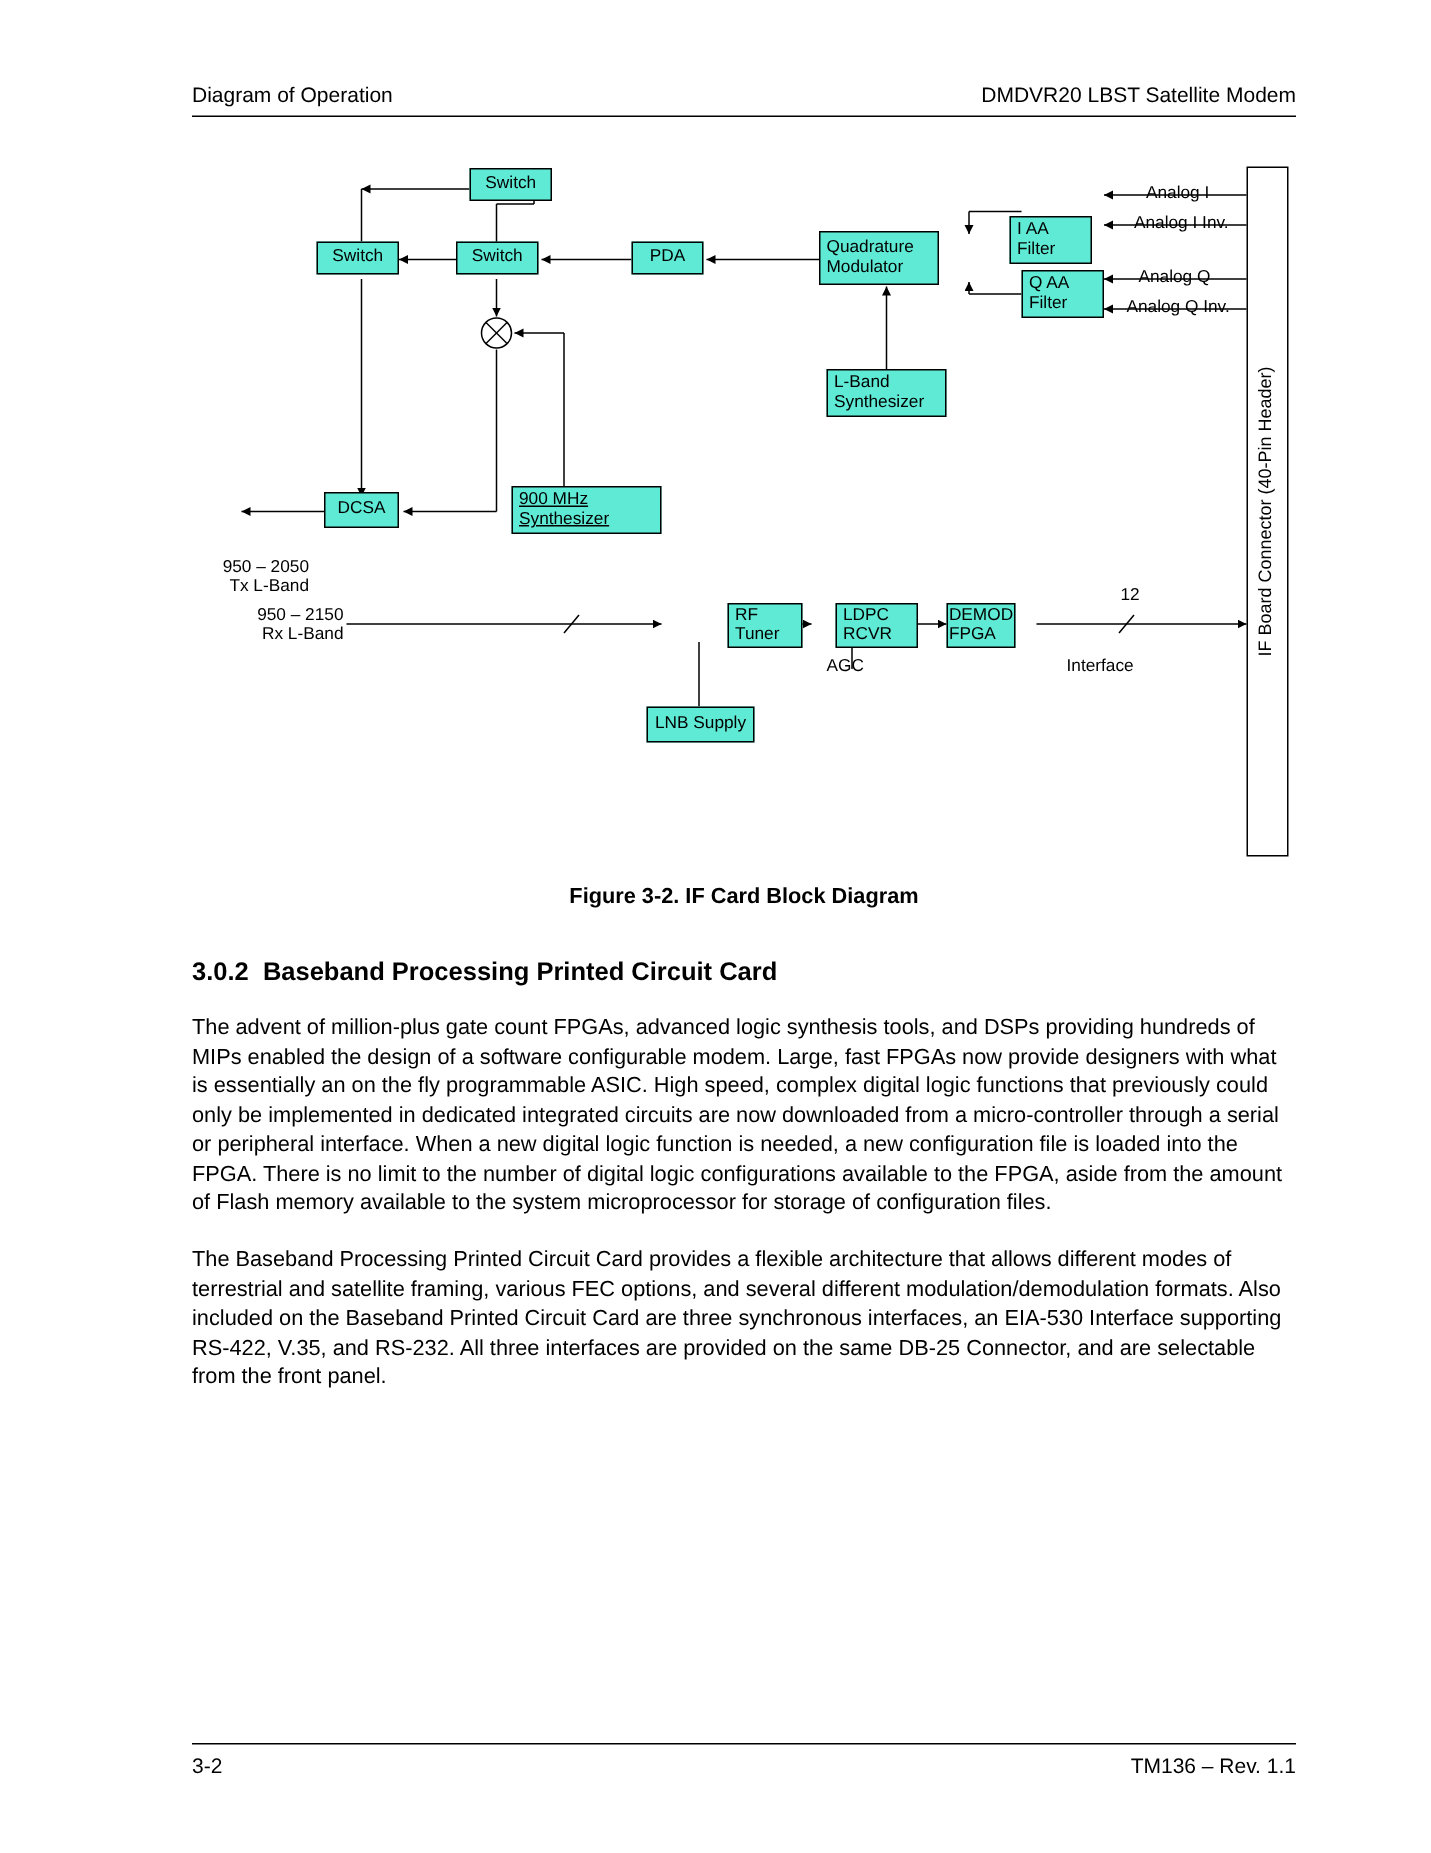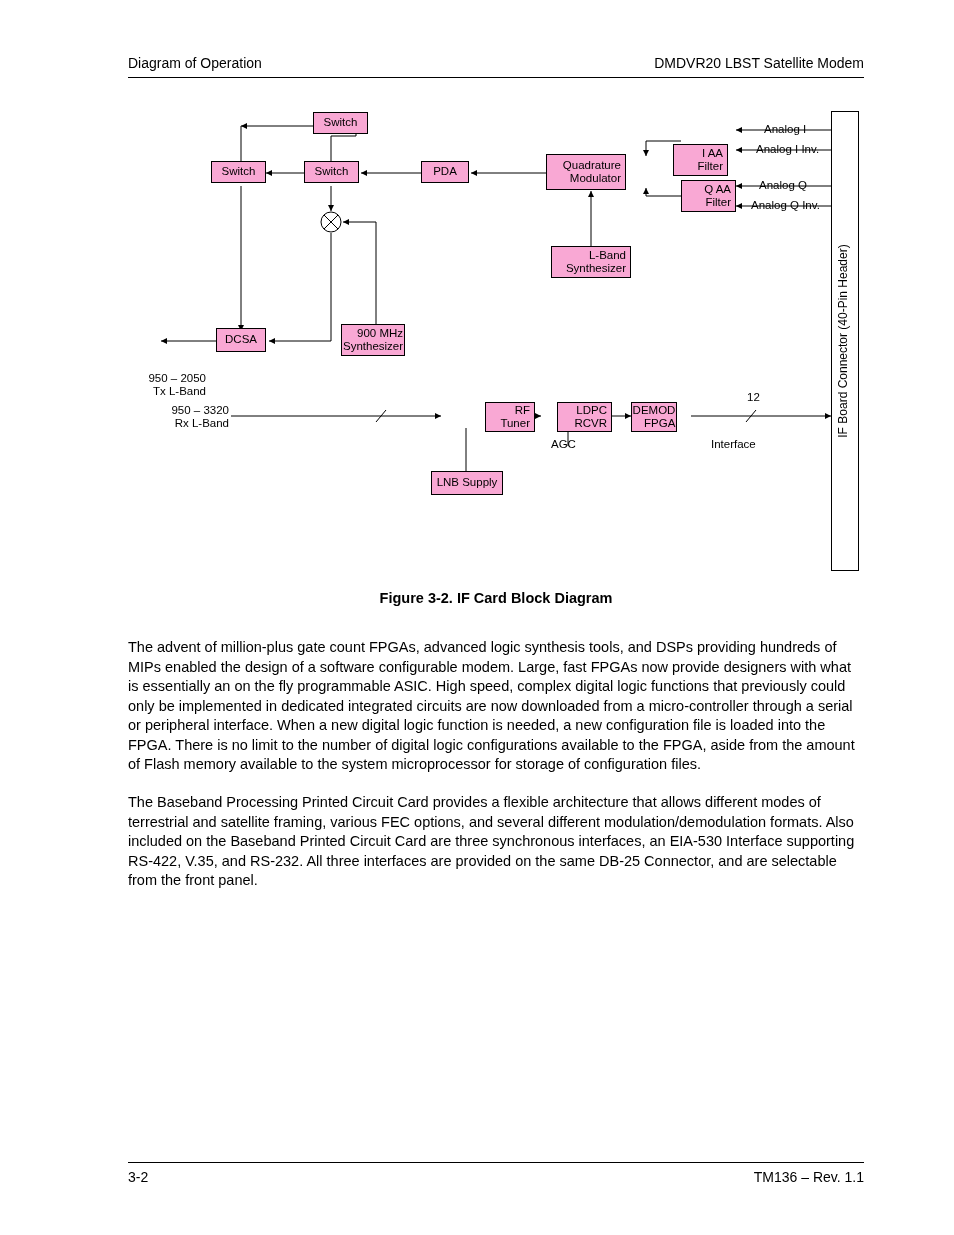--- a/index.html
+++ b/index.html
@@ -55,22 +55,22 @@
     position: relative;
     width: 730px;
     height: 470px;
     margin: 0 auto 8px auto;
     font-size: 11.5px;
     color: #000;
   }
   .diagram .box {
     position: absolute;
     border: 1px solid #000;
-    background: #f9a8d4;
-    text-align: right;
+    background: #5eead4;
+    text-align: left;
     display: flex;
     align-items: center;
     justify-content: center;
     line-height: 1.15;
     padding: 2px 4px;
     box-sizing: border-box;
   }
   .diagram .lbl {
     position: absolute;
     line-height: 1.15;
@@ -179,41 +179,45 @@
 
     <div class="box" style="left:182px; top:6px;  width:55px; height:22px;">Switch</div>
     <div class="box" style="left:80px;  top:55px; width:55px; height:22px;">Switch</div>
     <div class="box" style="left:173px; top:55px; width:55px; height:22px;">Switch</div>
     <div class="box" style="left:290px; top:55px; width:48px; height:22px;">PDA</div>
     <div class="box" style="left:415px; top:48px; width:80px; height:36px;">Quadrature Modulator</div>
     <div class="box" style="left:542px; top:18px; width:55px; height:32px;margin-top:20px;">I AA Filter</div>
     <div class="box" style="left:550px; top:74px; width:55px; height:32px;">Q AA Filter</div>
     <div class="box" style="left:420px; top:140px; width:80px; height:32px;">L-Band Synthesizer</div>
     <div class="box" style="left:85px;  top:222px; width:50px; height:24px;">DCSA</div>
-    <div class="box" style="left:210px; top:218px; width:64px; height:32px;">900 MHz Synthesizer</div>
+    <div class="box" style="left:210px; top:218px; width:100px; height:32px;text-decoration:underline;">900 MHz Synthesizer</div>
     <div class="box" style="left:310px; top:296px; width:50px; height:30px;margin-left:44px;">RF Tuner</div>
     <div class="box" style="left:410px; top:296px; width:55px; height:30px;margin-left:16px;">LDPC RCVR</div>
     <div class="box" style="left:500px; top:296px; width:46px; height:30px;">DEMOD FPGA</div>
     <div class="box" style="left:300px; top:365px; width:72px; height:24px;">LNB Supply</div>
 
     <div class="lbl" style="left:-5px; top:222px; text-align:right; width:80px; white-space:pre;margin-top:44px;">950 – 2050
 Tx L-Band</div>
-    <div class="lbl" style="left:28px; top:298px; text-align:right; width:70px; white-space:pre;">950 – 3320
+    <div class="lbl" style="left:28px; top:298px; text-align:right; width:70px; white-space:pre;">950 – 2150
 Rx L-Band</div>
     <div class="lbl" style="left:633px; top:17px;">Analog I</div>
     <div class="lbl" style="left:625px; top:37px;">Analog I Inv.</div>
     <div class="lbl" style="left:628px; top:73px;">Analog Q</div>
     <div class="lbl" style="left:620px; top:93px;">Analog Q Inv.</div>
     <div class="lbl" style="left:616px; top:285px;">12</div>
     <div class="lbl" style="left:420px; top:332px;">AGC</div>
     <div class="lbl" style="left:580px; top:332px;">Interface</div>
   </div>
 
   <div class="figure-caption">Figure 3-2.  IF Card Block Diagram</div>
 
+  <h2 class="section">
+    <span>3.0.2</span>&nbsp;
+    <span>Baseband Processing Printed Circuit Card</span>
+  </h2>
 
   <p class="body-text">The advent of million-plus gate count FPGAs, advanced logic synthesis tools, and DSPs providing hundreds of MIPs enabled the design of a software configurable modem.  Large, fast FPGAs now provide designers with what is essentially an on the fly programmable ASIC.  High speed, complex digital logic functions that previously could only be implemented in dedicated integrated circuits are now downloaded from a micro-controller through a serial or peripheral interface.  When a new digital logic function is needed, a new configuration file is loaded into the FPGA.  There is no limit to the number of digital logic configurations available to the FPGA, aside from the amount of Flash memory available to the system microprocessor for storage of configuration files.</p>
   <p class="body-text">The Baseband Processing Printed Circuit Card provides a flexible architecture that allows different modes of terrestrial and satellite framing, various FEC options, and several different modulation/demodulation formats.  Also included on the Baseband Printed Circuit Card are three synchronous interfaces, an EIA-530 Interface supporting RS-422, V.35, and RS-232.  All three interfaces are provided on the same DB-25 Connector, and are selectable from the front panel.</p>
 
   <div class="footer">
     <span>3-2</span>
     <span>TM136 – Rev. 1.1</span>
   </div>
 </div>
 

